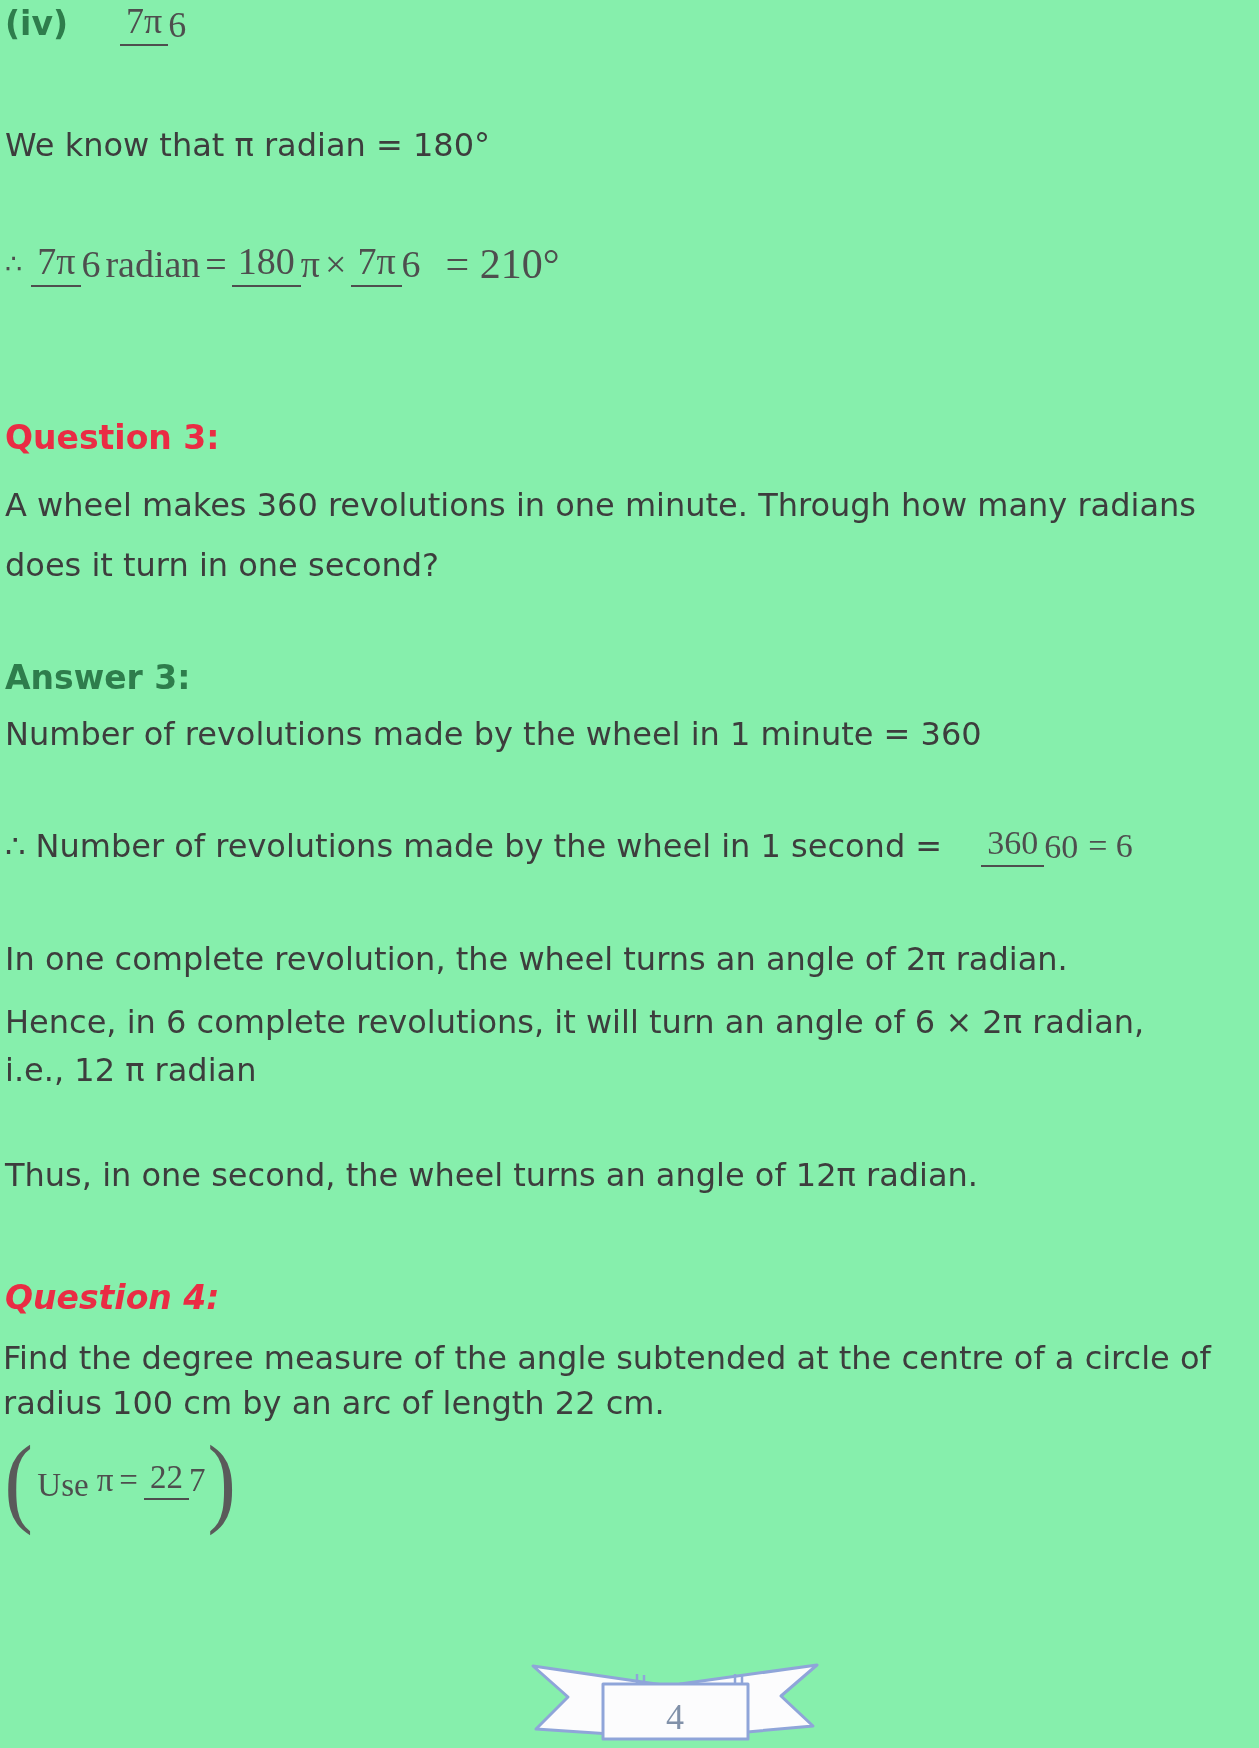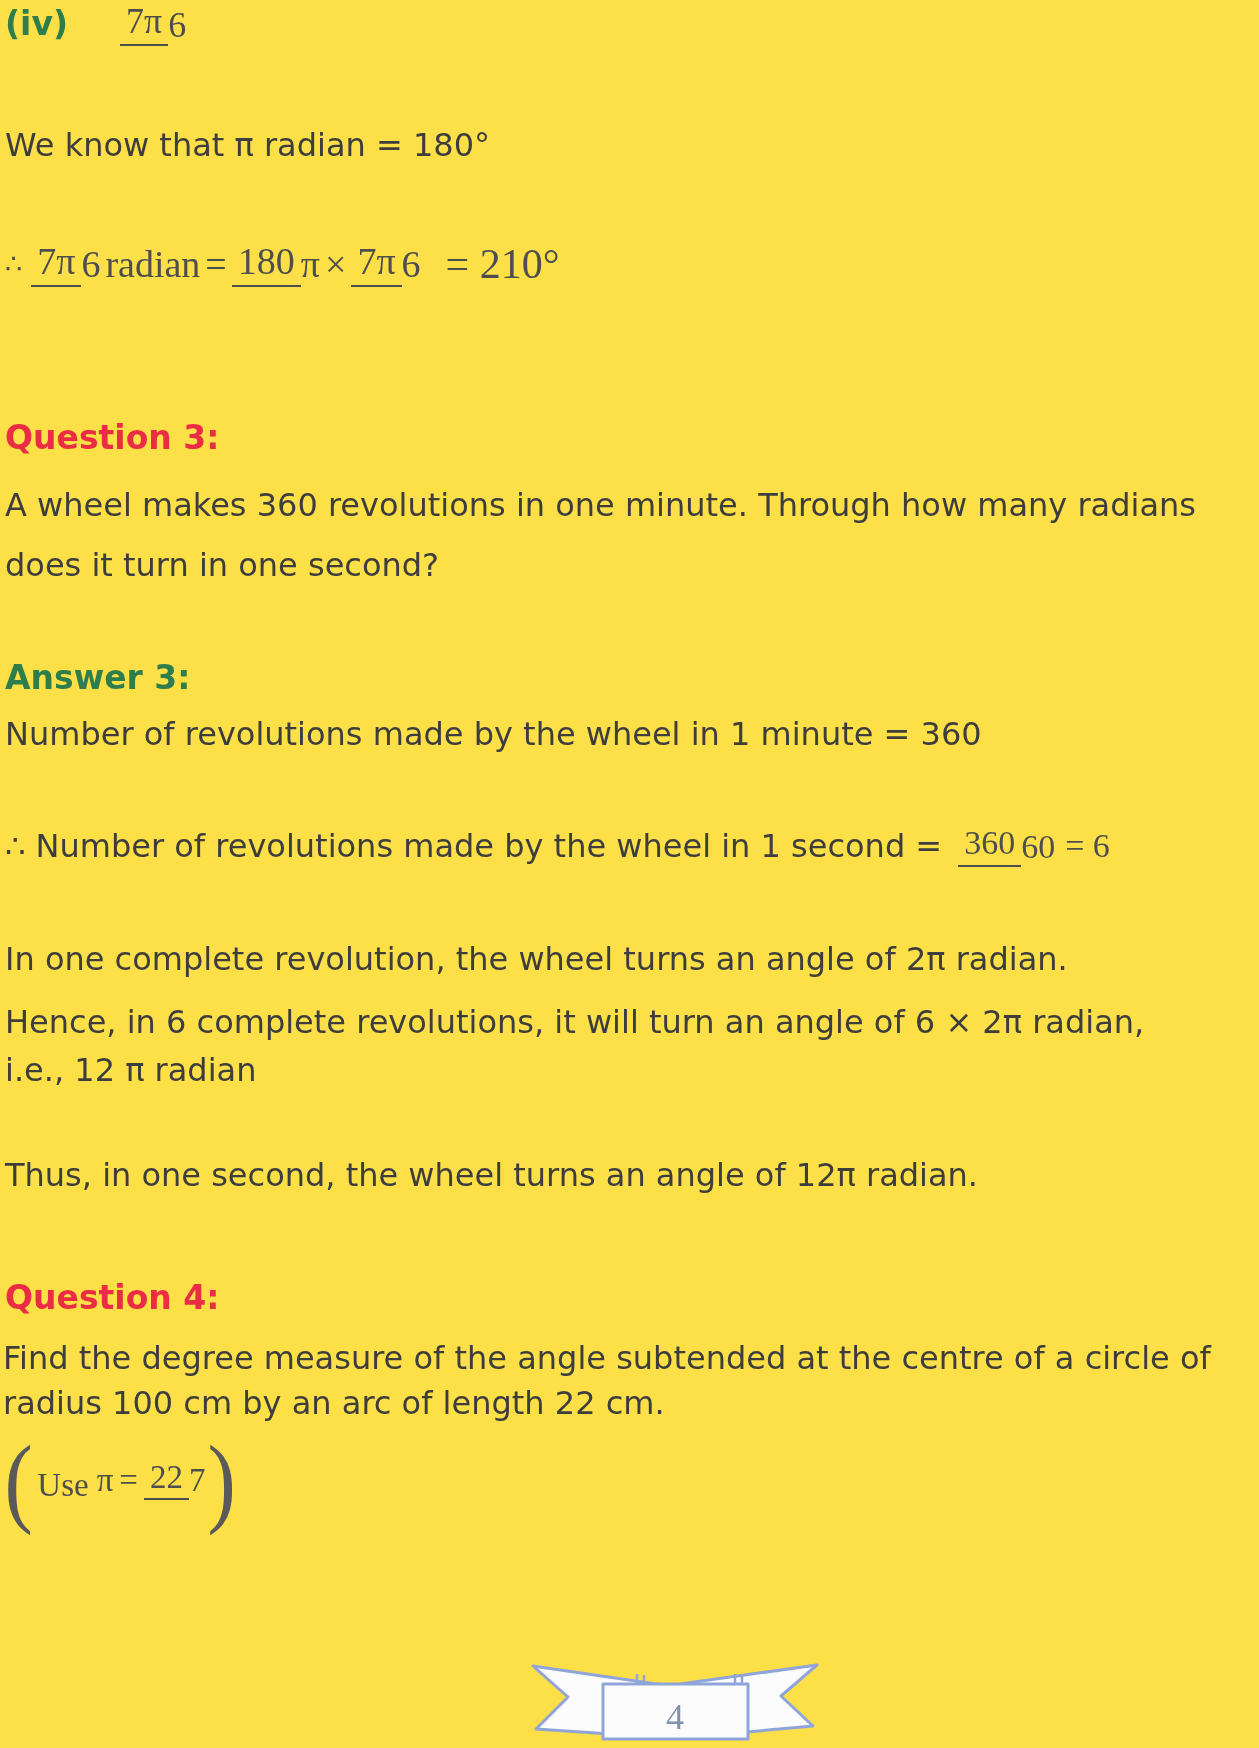--- a/index.html
+++ b/index.html
@@ -1,20 +1,20 @@
 <!DOCTYPE html>
 <html><head>
 <meta charset="utf-8">
 <style>
   html,body{margin:0;padding:0;background:#ffffff;}
   .page{
     position:relative;
     width:1259px;
     height:1748px;
-    background:#fde047;
+    background:#86efac;
     font-family:"DejaVu Sans","Liberation Sans",sans-serif;
     color:#3d3d3d;
     overflow:hidden;
   }
   .abs{position:absolute;left:5px;}
   .body-text{font-size:32px;color:#3d3d3d;}
   .q3-block{line-height:60px;}
   .hence-block{line-height:48px;}
   .q4-block{line-height:45px;}
   .h-red{color:#ea2c44;font-weight:bold;font-size:33px;}
@@ -23,21 +23,21 @@
   .frac{display:inline-flex;flex-direction:row;align-items:center;line-height:1.08;}
   .frac .num{border-bottom:2px solid currentColor;padding:0 6px 3px;}
   .frac .den{padding-top:2px;}
   .formula-row{display:flex;align-items:center;gap:5px;}
   .formula-big{font-size:38px;}
   .formula-big .result{font-size:42px;margin-left:20px;}
   .therefore-big{font-size:27px;margin-right:4px;color:#4e4e4e;}
   .item-row{display:flex;align-items:center;gap:52px;}
   .item-frac{font-size:36px;}
   .second-row{display:flex;align-items:center;height:92px;}
-  .inline-frac{font-size:34px;margin-left:16px;}
+  .inline-frac{font-size:34px;margin-left:39px;}
   .inline-result{font-size:34px;margin-left:10px;}
   .use-row{display:flex;align-items:center;font-size:33px;height:112px;}
   .bigparen{font-size:100px;font-weight:400;line-height:0.85;color:#5a5a5a;transform:scaleX(0.85);}
   .use-word{margin:11px 8px 0 2px;}
   .use-eq{margin:0 6px;}
   .use-frac{font-size:33px;}
   .ribbon{position:absolute;left:520px;top:1653px;}
   .ribbon text{font-family:"Liberation Serif","DejaVu Serif",serif;}
 </style>
 </head>
@@ -93,21 +93,21 @@
     <span class="serif inline-result">= 6</span>
   </div>
 
   <div class="abs body-text" style="top:940px;">In one complete revolution, the wheel turns an angle of 2π radian.</div>
   <div class="abs body-text hence-block" style="top:998px;">
     <div>Hence, in 6 complete revolutions, it will turn an angle of 6 × 2π radian,</div>
     <div>i.e., 12 π radian</div>
   </div>
   <div class="abs body-text" style="top:1156px;">Thus, in one second, the wheel turns an angle of 12π radian.</div>
 
-  <div class="abs h-red" style="top:1278px;">Question 4:</div>
+  <div class="abs h-red" style="top:1278px;font-style:italic;">Question 4:</div>
   <div class="abs body-text q4-block" style="top:1336px;left:3px;">
     <div>Find the degree measure of the angle subtended at the centre of a circle of</div>
     <div>radius 100 cm by an arc of length 22 cm.</div>
   </div>
 
   <div class="abs use-row serif" style="top:1424px;left:2px;">
     <span class="bigparen">(</span>
     <span class="use-word">Use</span>
     <span>π</span>
     <span class="use-eq">=</span>

